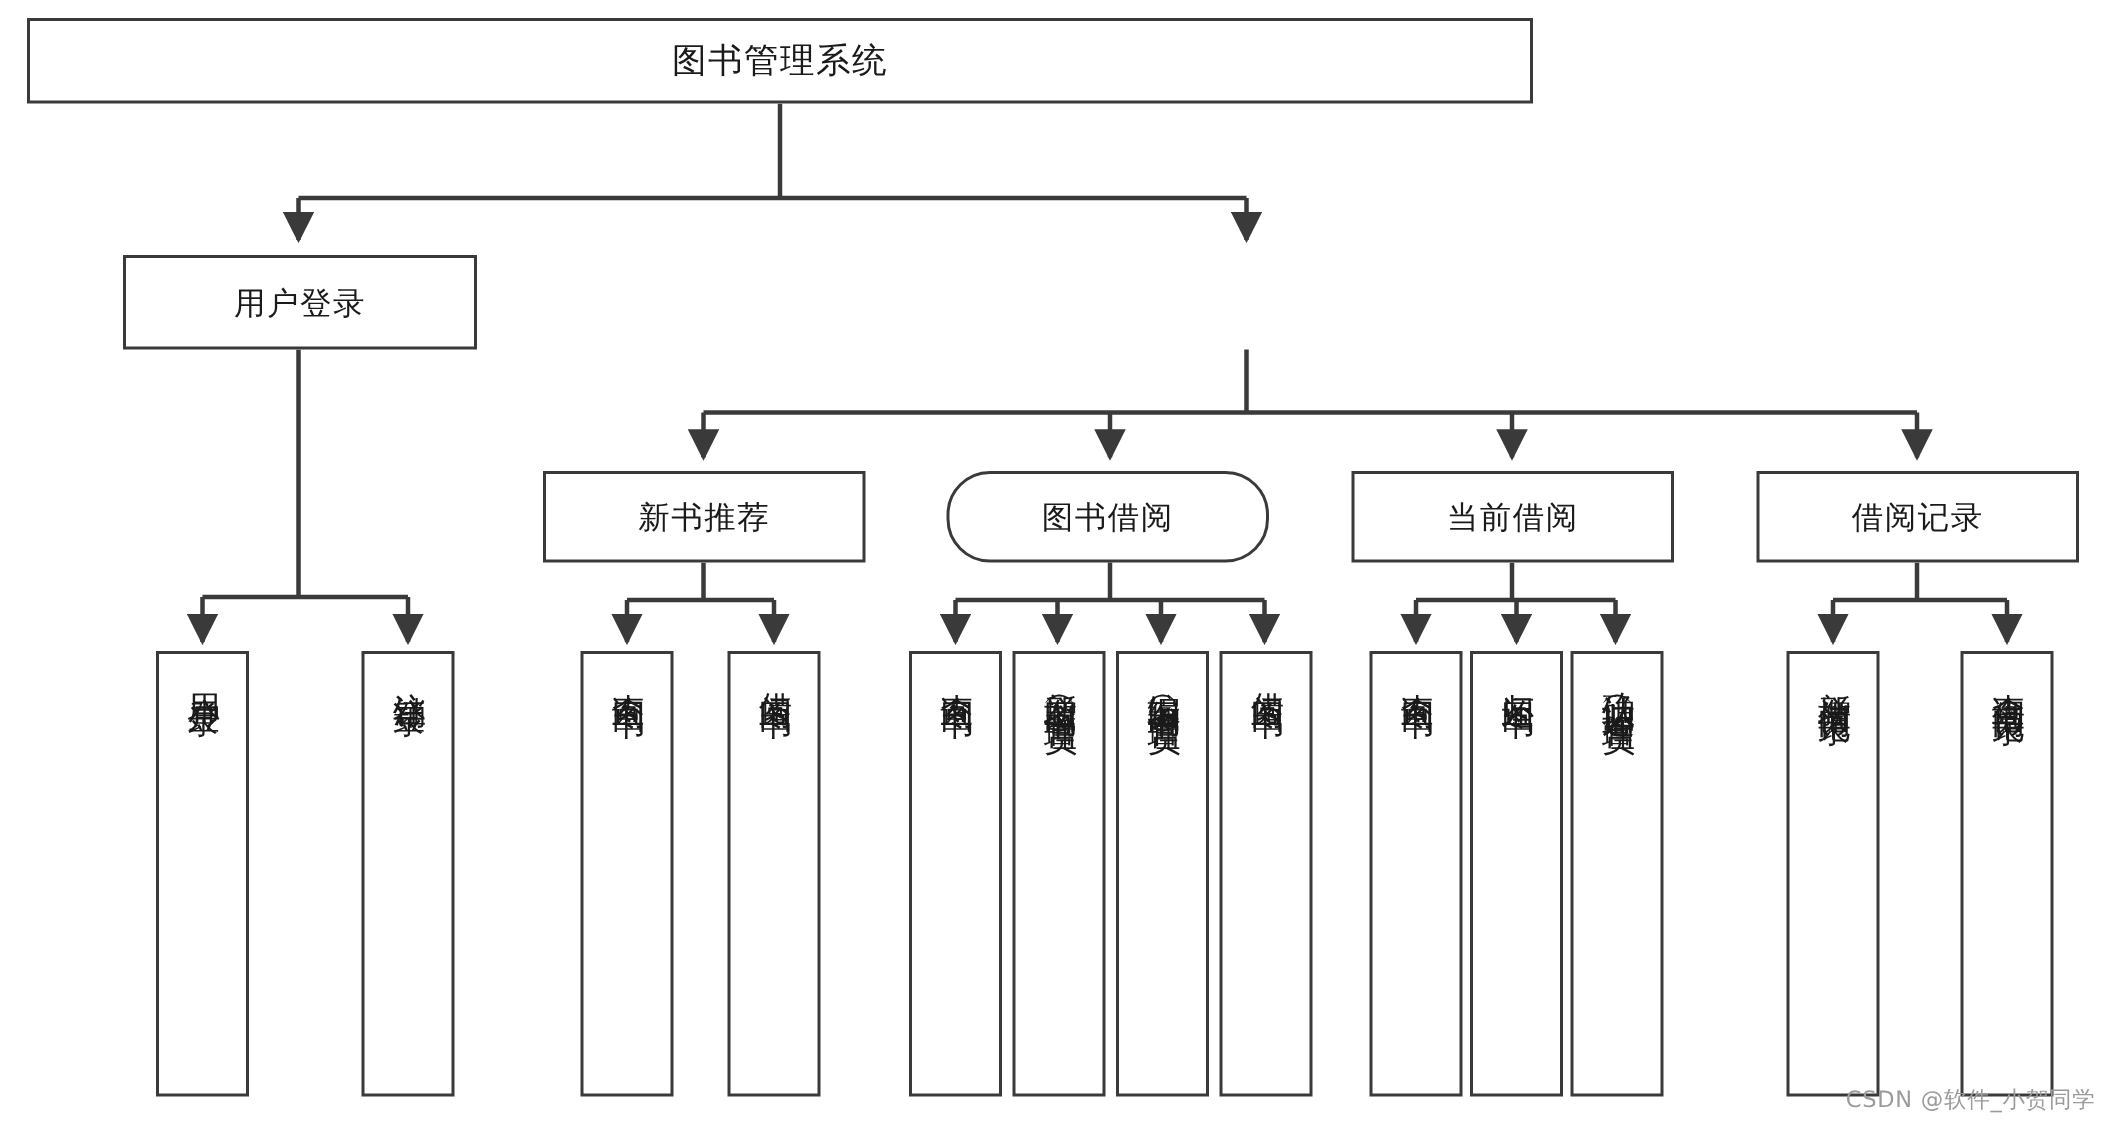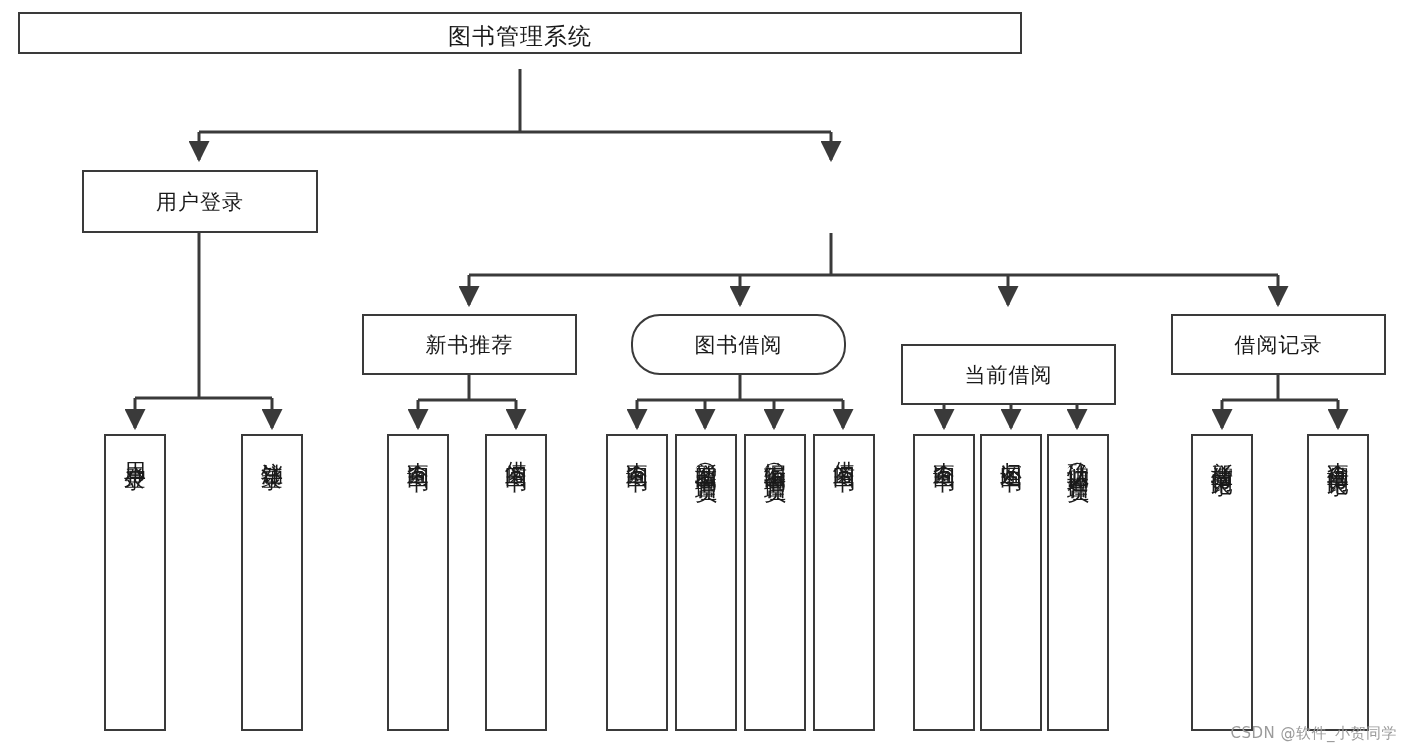--- a/index.html
+++ b/index.html
@@ -112,35 +112,35 @@
       <path d="M 1011 400 L 1011 428" marker-end="url(#arrow)"></path>
       <path d="M 1077 400 L 1077 428" marker-end="url(#arrow)"></path>
 
       <path d="M 1278 375 L 1278 400"></path>
       <path d="M 1222 400 L 1338 400"></path>
       <path d="M 1222 400 L 1222 428" marker-end="url(#arrow)"></path>
       <path d="M 1338 400 L 1338 428" marker-end="url(#arrow)"></path>
     </g>
   </svg>
 
-  <div class="node horiz root" style="left:18px; top:12px; width:1004px; height:42px;align-items:flex-end;">
+  <div class="node horiz root" style="left:18px; top:12px; width:1004px; height:57px;">
     <span>图书管理系统</span>
   </div>
 
   <div class="node horiz" style="left:82px; top:170px; width:236px; height:63px;">
     <span>用户登录</span>
   </div>
 
   <div class="node horiz" style="left:362px; top:314px; width:215px; height:61px;font-family:Liberation Serif, serif;">
     <span>新书推荐</span>
   </div>
   <div class="node horiz" style="left:631px; top:314px; width:215px; height:61px;border-radius:29px;">
     <span>图书借阅</span>
   </div>
-  <div class="node horiz" style="left:901px; top:314px; width:215px; height:61px;margin-top:30px;">
+  <div class="node horiz" style="left:901px; top:314px; width:215px; height:61px;">
     <span>当前借阅</span>
   </div>
   <div class="node horiz" style="left:1171px; top:314px; width:215px; height:61px;">
     <span>借阅记录</span>
   </div>
 
   <div class="node vert" style="left:104px; top:434px; width:62px; height:297px;">
     <span class="vlabel">用户登录</span>
   </div>
   <div class="node vert" style="left:241px; top:434px; width:62px; height:297px;">

